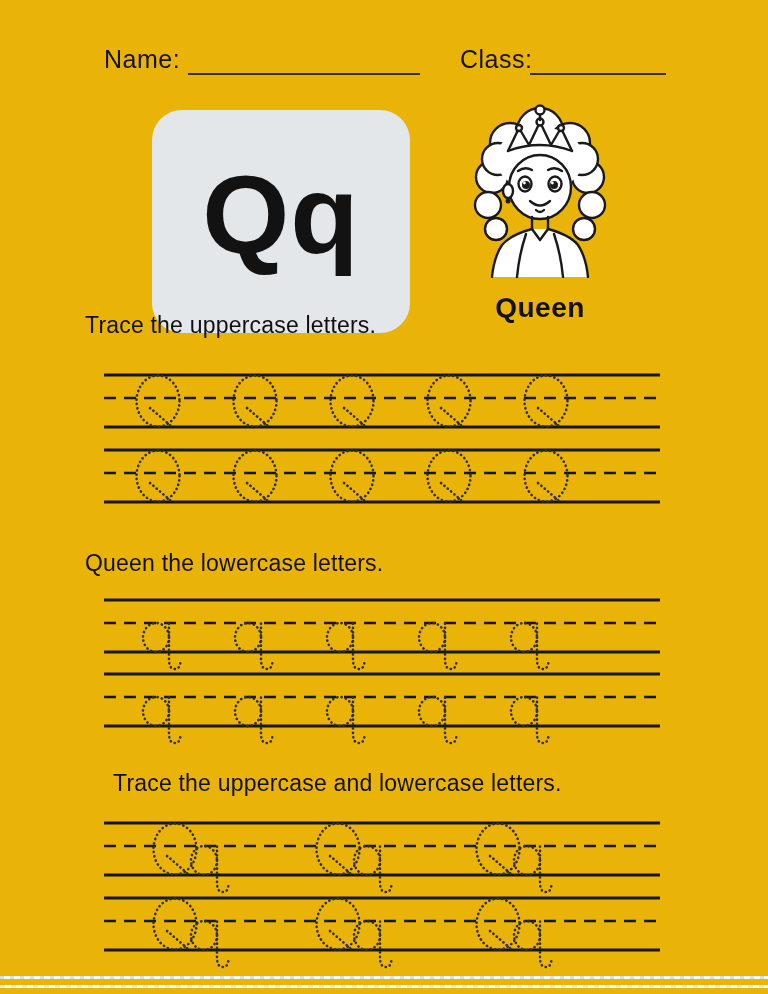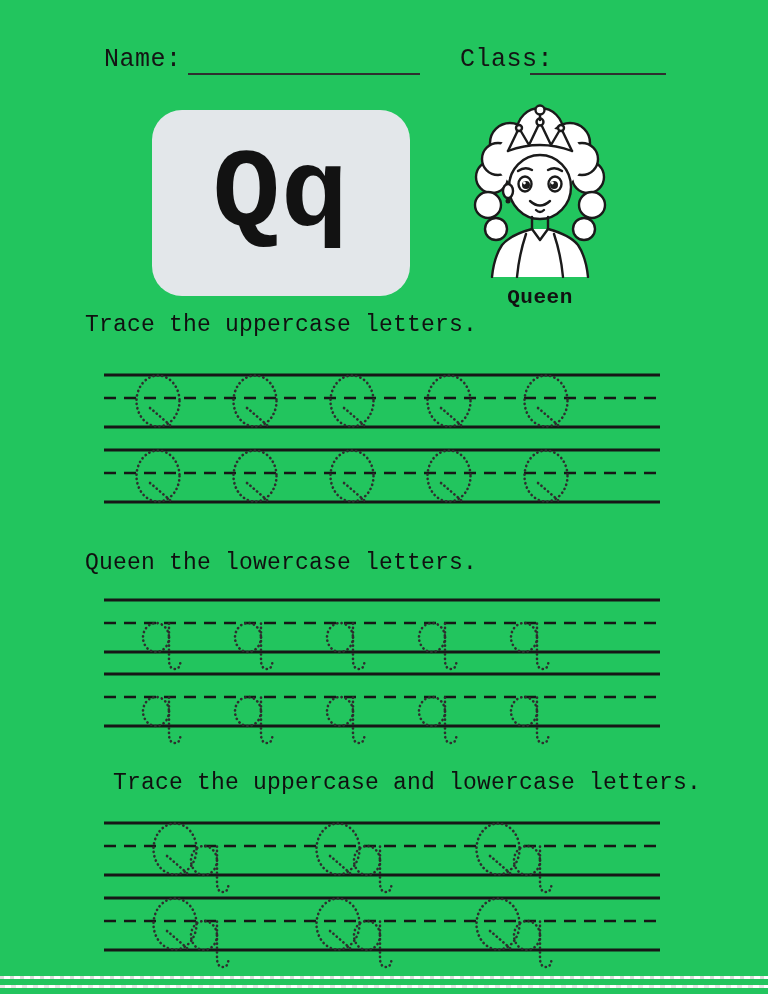--- a/index.html
+++ b/index.html
@@ -1,40 +1,40 @@
 <!DOCTYPE html>
 <html><head>
 <meta charset="utf-8">
 <title>Letter Qq Tracing Worksheet</title>
 <style>
   html,body{margin:0;padding:0;background:#ffffff;}
   .page{
     position:relative;
     width:768px;height:994px;
-    background:#22c55e;
+    background:#eab308;
     overflow:hidden;
-    font-family:Liberation Mono, monospace;
+    font-family:Liberation Sans, sans-serif;
     color:#111;
   }
   
   .hdr-label{position:absolute;font-size:25px;font-weight:400;color:#141414;letter-spacing:.5px;}
   .blank-line{position:absolute;border-bottom:2px solid #2f2f2f;height:0;}
   
   .letter-card{
-    position:absolute;left:152px;top:110px;width:258px;height:186px;
+    position:absolute;left:152px;top:110px;width:258px;height:223px;
     border-radius:30px;display:flex;align-items:center;justify-content:center;
   }
   .letter-card-text{
     font-size:112px;font-weight:700;color:#121212;line-height:1;
     padding-bottom:14px;letter-spacing:1px;
   }
   
   .mascot{position:absolute;left:466px;top:96px;width:148px;text-align:center;}
   .mascot svg{display:block;margin:0 auto;}
-  .mascot-caption{font-size:21px;font-weight:700;color:#111;margin-top:8px;letter-spacing:.5px;}
+  .mascot-caption{font-size:28px;font-weight:700;color:#111;margin-top:14px;letter-spacing:.5px;}
   
   .section-title{position:absolute;left:85px;font-size:23px;font-weight:400;color:#101010;letter-spacing:.2px;}
   
   .trace-row{position:absolute;left:96px;width:572px;height:98px;}
   
   .cutoff{position:absolute;left:0;width:768px;height:3px;}
   .cutoff.c1{top:976px;background:repeating-linear-gradient(90deg,#dcdcdc 0 4px,#ffffff 4px 10px);}
   .cutoff.c2{top:985px;background:repeating-linear-gradient(90deg,#e6e6e6 0 5px,#ffffff 5px 11px);}
 </style>
 </head>

